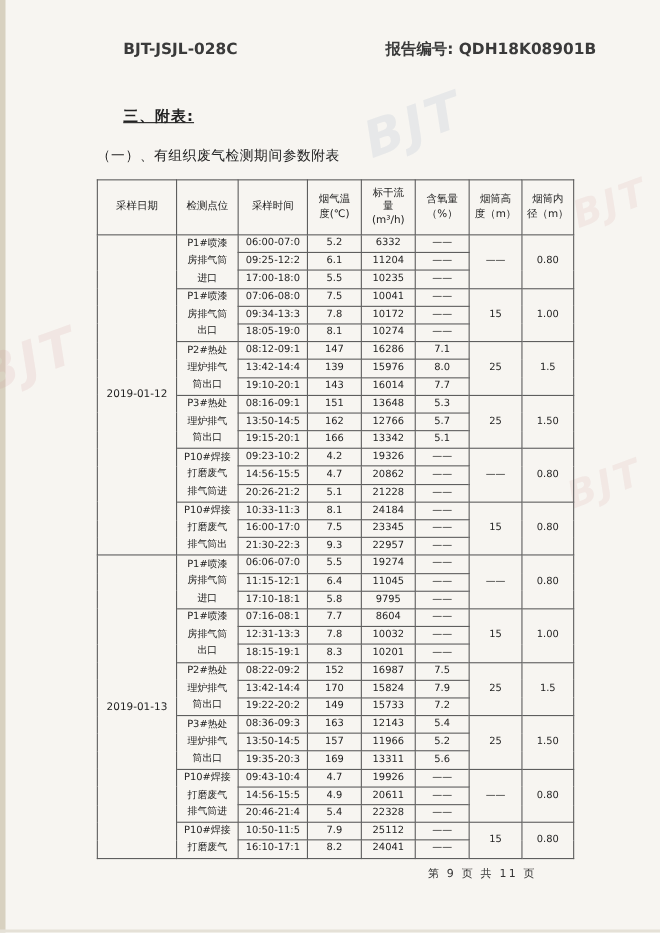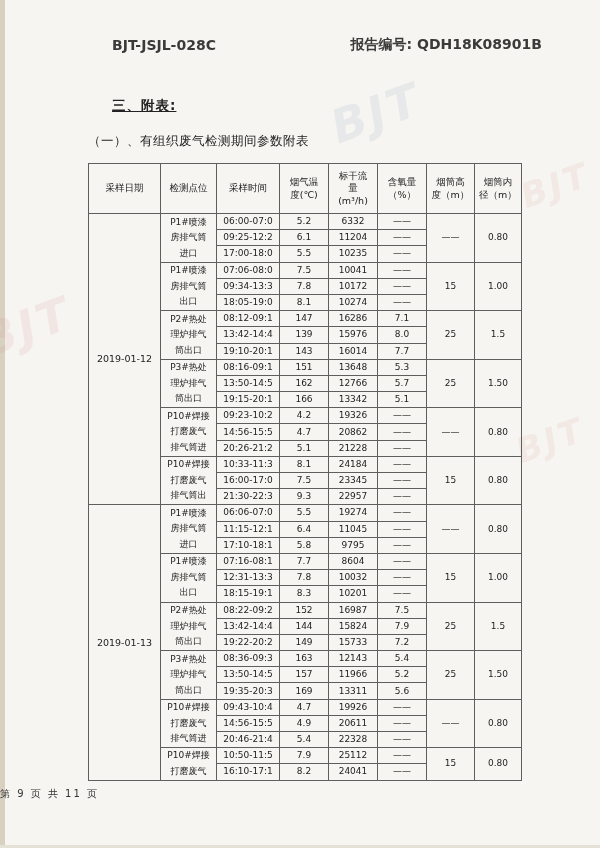--- a/index.html
+++ b/index.html
@@ -46,21 +46,21 @@
   }
   .data-table thead th {
     height:49px; font-size:9.5px; font-weight:normal; line-height:1.3; color:#222;
   }
   .data-table tbody td { height:15.2px; font-size:9px; line-height:1; color:#222; }
   .data-table td.date-cell  { font-size:9.5px; }
   .data-table td.point-cell div { line-height:15.5px; font-size:9px; }
 
   .page-footer {
     position:absolute; top:787px; left:0; width:488px;
-    text-align:left; font-size:10px; letter-spacing:2px; color:#333;
+    text-align:right; font-size:10px; letter-spacing:2px; color:#333;
   }
 </style>
 </head>
 <body>
 
 <div class="scan">
   <div class="scan-edge-left"></div>
   <div class="scan-edge-bottom"></div>
 
   <div class="wm wm1">BJT</div>
@@ -332,21 +332,21 @@
           </td>
           <td>08:22-09:2</td>
           <td>152</td>
           <td>16987</td>
           <td>7.5</td>
           <td rowspan="3">25</td>
           <td rowspan="3">1.5</td>
         </tr>
         <tr>
           <td>13:42-14:4</td>
-          <td>144</td>
+          <td>170</td>
           <td>15824</td>
           <td>7.9</td>
         </tr>
         <tr>
           <td>19:22-20:2</td>
           <td>149</td>
           <td>15733</td>
           <td>7.2</td>
         </tr>
         <tr>

